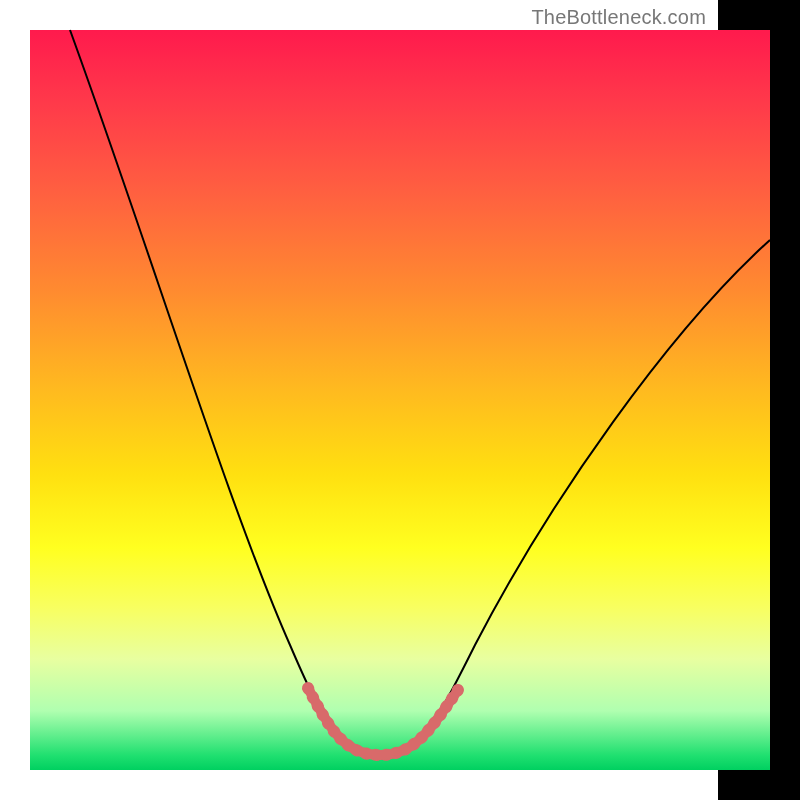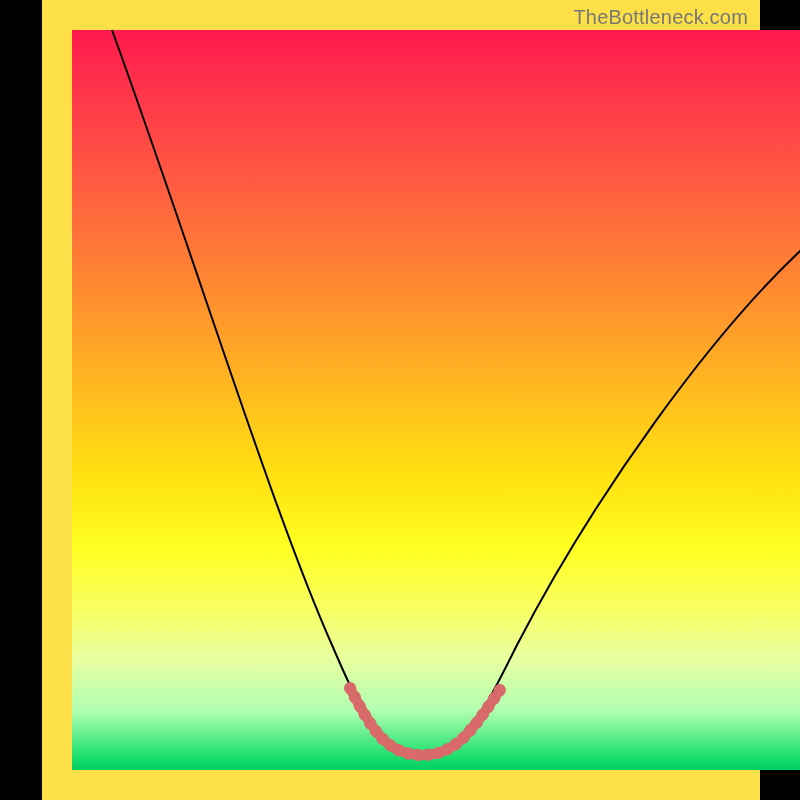--- a/index.html
+++ b/index.html
@@ -10,22 +10,21 @@
     background: #000;
     overflow: hidden;
     font-family: Arial, Helvetica, sans-serif;
   }
   .frame {
     position: absolute;
     left: 0;
     top: 0;
     width: 718px;
     height: 800px;
-    background: #fde047;
-    margin-left: 42px;
+    background: #ffffff;
   }
   .plot-area {
     position: absolute;
     left: 30px;
     top: 30px;
     width: 740px;
     height: 740px;
     background: linear-gradient(
       to bottom,
       #ff1a4d 0%,

